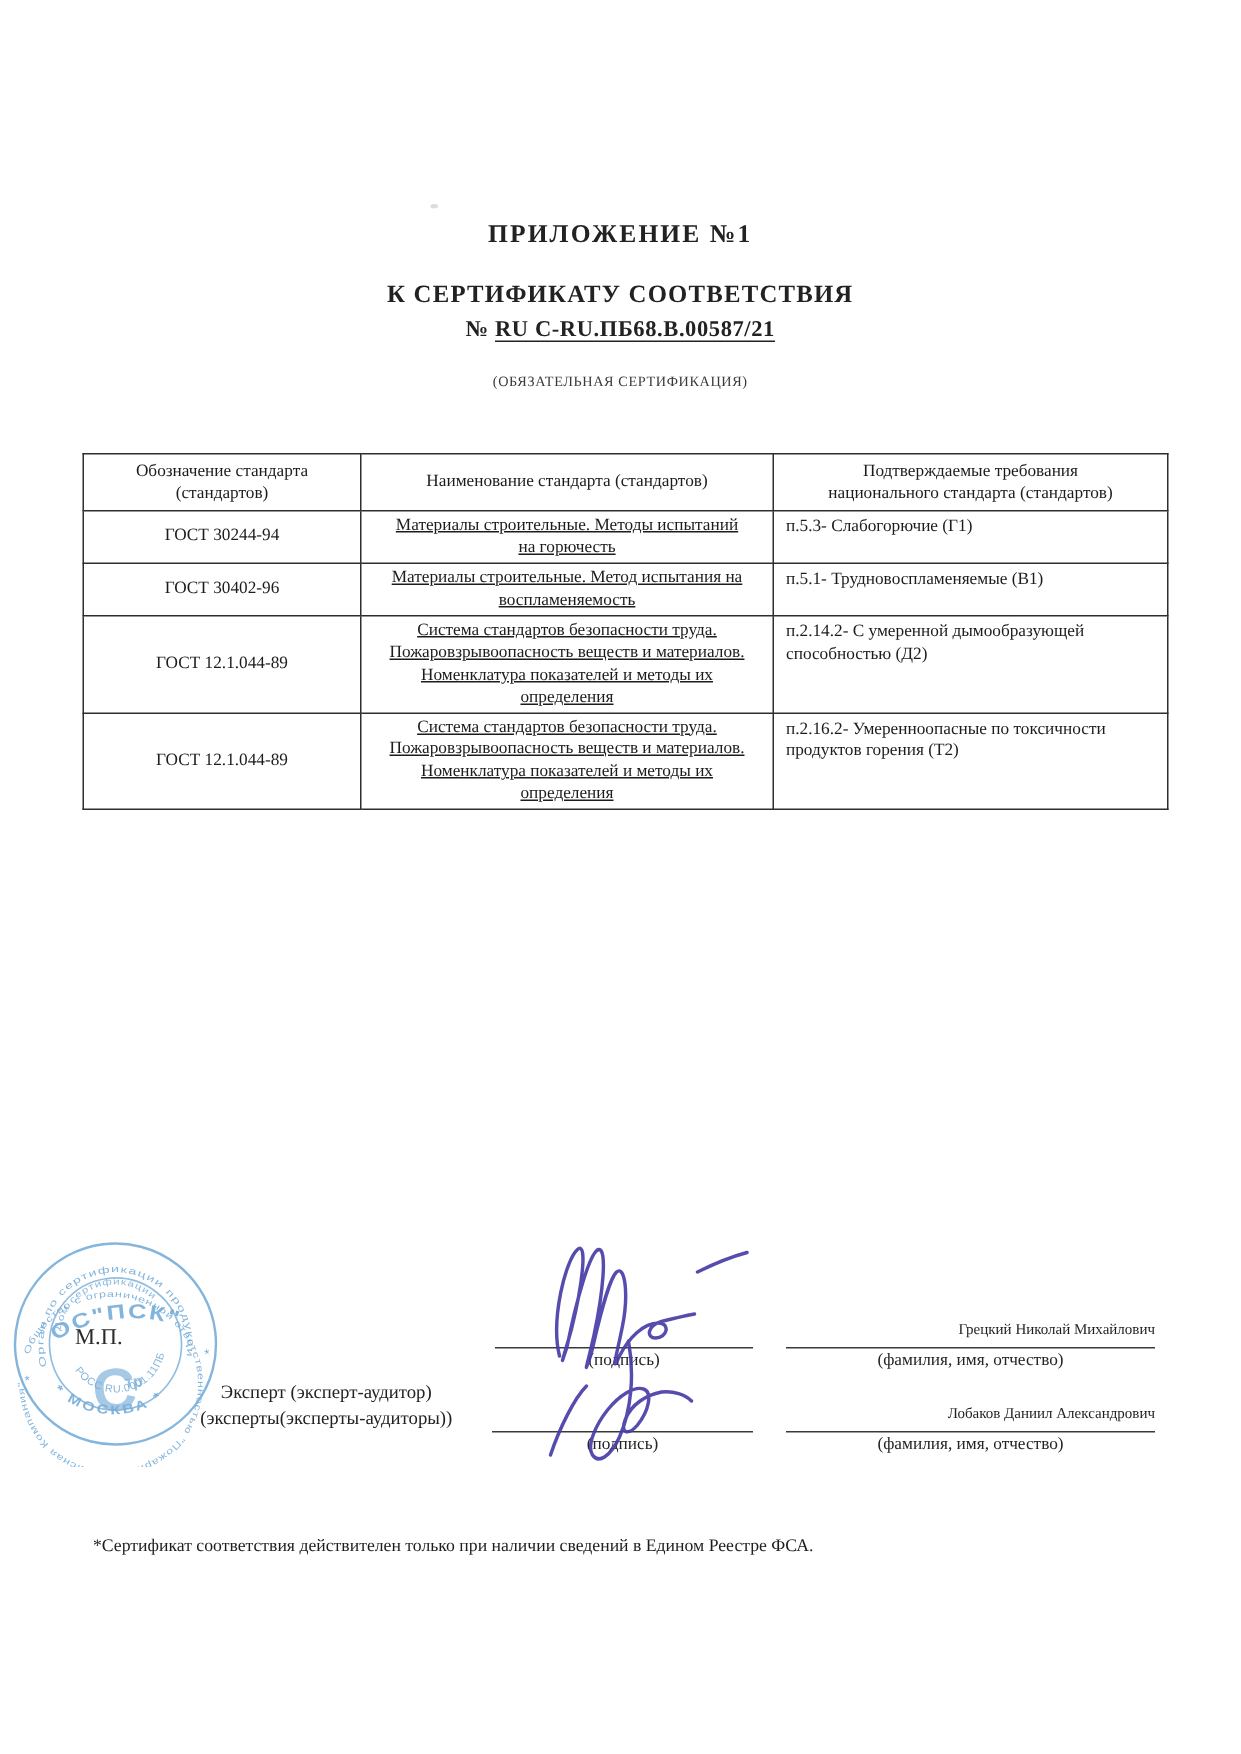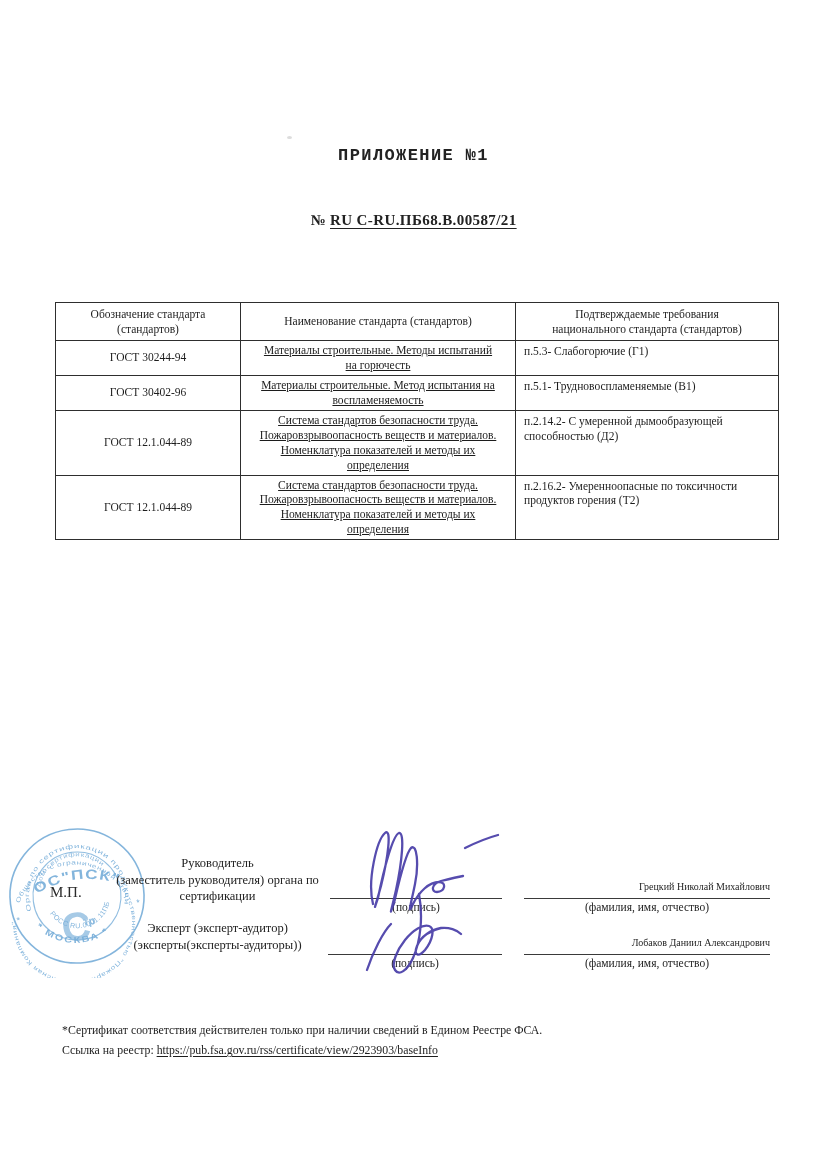--- a/index.html
+++ b/index.html
@@ -9,21 +9,21 @@
     background:#ffffff;
     font-family:"Liberation Serif","DejaVu Serif",serif;
     color:#1e1e1e;
     overflow:hidden;
   }
   .abs{position:absolute;}
   .pre{white-space:pre-line;}
 
   
   .title-line{left:0;width:827px;text-align:center;font-weight:bold;color:#222;}
-  #title1{top:146px;font-size:17px;letter-spacing:1.4px;font-family:Liberation Mono, monospace;}
+  #title1{top:146px;font-size:17px;letter-spacing:1.4px;}
   #title2{top:186px;font-size:16.5px;letter-spacing:0.8px;}
   #certline{top:212px;font-size:15px;letter-spacing:0.4px;}
   #certline .cert-num{text-decoration:underline;text-underline-offset:3px;}
   #subtitle{top:250px;font-size:9.5px;font-weight:normal;letter-spacing:0.4px;color:#3a3a3a;}
 
   
   table#std-table{
     position:absolute;left:55px;top:302px;
     width:723px;border-collapse:collapse;table-layout:fixed;
     font-size:11.5px;line-height:1.3;color:#1c1c1c;
@@ -76,21 +76,23 @@
   #footer2 .link{text-decoration:underline;text-underline-offset:2px;color:#1d1d1d;cursor:pointer;}
 
   #smudge{left:287px;top:136px;width:5px;height:3px;background:#9a9a9a;opacity:.35;border-radius:50%;}
 </style>
 </head>
 <body>
 
 <div id="page">
 
   <div id="title1" class="abs title-line">ПРИЛОЖЕНИЕ №1</div>
+  <div id="title2" class="abs title-line">К СЕРТИФИКАТУ СООТВЕТСТВИЯ</div>
   <div id="certline" class="abs title-line"><span>№ </span><span class="cert-num">RU C-RU.ПБ68.В.00587/21</span></div>
+  <div id="subtitle" class="abs title-line">(ОБЯЗАТЕЛЬНАЯ СЕРТИФИКАЦИЯ)</div>
   <div id="smudge" class="abs"></div>
 
   <table id="std-table">
     <colgroup>
         <col class="c1">
         <col class="c2">
         <col class="c3">
       </colgroup>
     <thead>
       <tr>
@@ -165,23 +167,20 @@
         <textPath href="#arcReg" textLength="86" lengthAdjust="spacingAndGlyphs">РОСС RU.0001.11ПБ68</textPath>
       </text>
       <text font-size="8.5" font-weight="bold" letter-spacing="1.5" opacity="0.9">
         <textPath href="#arcCity" startOffset="14" textLength="80" lengthAdjust="spacingAndGlyphs">*  МОСКВА  *</textPath>
       </text>
       <text x="10" y="100" font-size="9">*</text>
       <text x="131" y="97" font-size="9">*</text>
     </g>
   </svg>
 
-  <div id="role1" class="abs role pre">Руководитель
-(заместитель руководителя) органа по
-сертификации</div>
   <div id="mp" class="abs">М.П.</div>
   <div id="role2" class="abs role pre">Эксперт (эксперт-аудитор)
 (эксперты(эксперты-аудиторы))</div>
 
   <div id="line-sign1" class="abs sigline"></div>
   <div id="cap-sign1" class="abs caption">(подпись)</div>
   <div id="name1" class="abs fio">Грецкий Николай Михайлович</div>
   <div id="line-name1" class="abs sigline"></div>
   <div id="cap-name1" class="abs caption">(фамилия, имя, отчество)</div>
 
@@ -199,15 +198,14 @@
            C 86,68 96,58 106,58 C 114,58 112,68 104,68 C 98,68 98,60 108,57 C 116,55 124,53 130,52"></path>
       <path d="M 132,24 C 142,19 154,14 165,11"></path>
       <path d="M 86,70 C 90,92 88,116 80,134 C 74,147 66,152 62,146 C 58,140 64,126 72,116
            C 80,106 90,100 96,102 C 102,104 100,116 92,126 C 86,133 80,132 84,122
            C 88,112 98,106 108,104 C 116,103 124,106 128,110"></path>
       <path d="M 34,146 C 40,128 50,108 58,100"></path>
     </g>
   </svg>
 
   <div id="footer1" class="abs footer-line">*Сертификат соответствия действителен только при наличии сведений в Едином Реестре ФСА.</div>
-  <div id="footer2" class="abs footer-line"><span>Ссылка на реестр: </span><span class="link">https://pub.fsa.gov.ru/rss/certificate/view/2923903/baseInfo</span></div>
 
 </div>
 
 </body></html>

